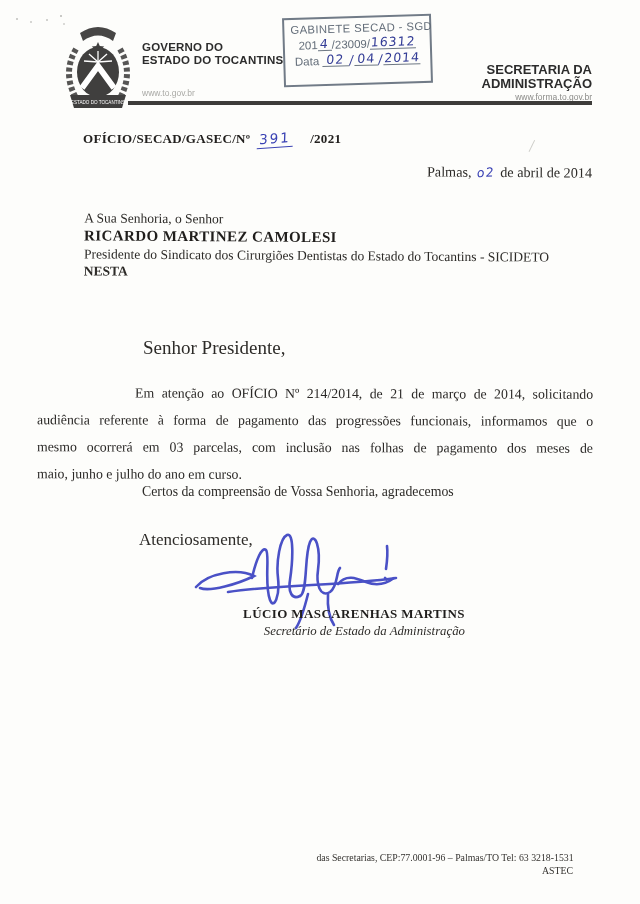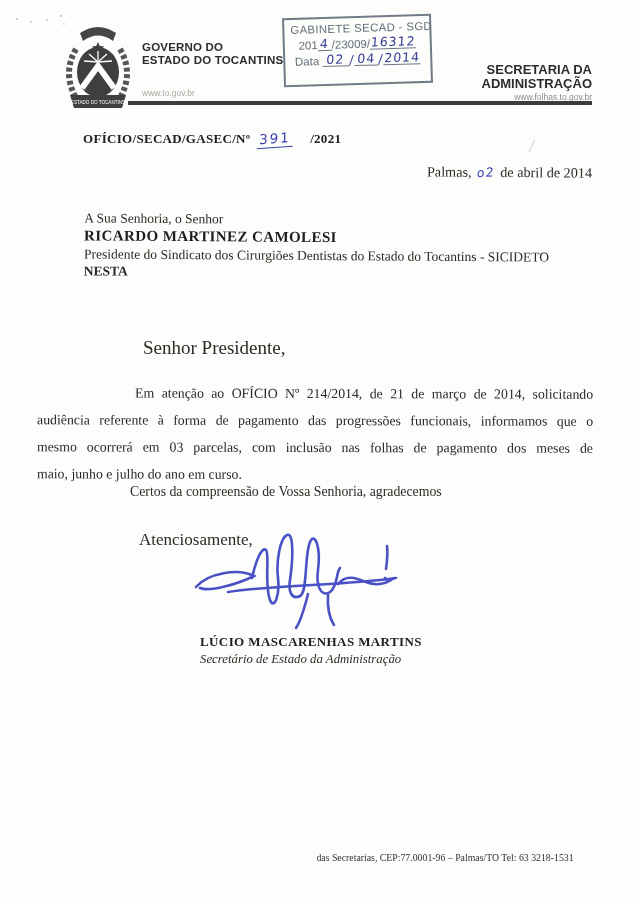--- a/index.html
+++ b/index.html
@@ -49,26 +49,26 @@
   .addr-name{font-size:15px;font-weight:bold;letter-spacing:.4px;margin-top:1px;color:#201e1c;}
   .addr-title{font-size:13.5px;margin-top:2px;white-space:nowrap;}
   .addr-place{font-size:13.5px;font-weight:bold;margin-top:1px;}
 
   
   .greeting{left:143px;top:337px;font-size:19px;}
   .paragraph{left:37px;top:386px;width:556px;font-size:13.8px;color:#2b2927;transform:rotate(.15deg);}
   .p-line{height:27px;text-align:justify;text-align-last:justify;overflow:hidden;}
   .p-line.first{padding-left:98px;}
   .p-line.last{text-align-last:left;}
-  .closing-line{left:130px;top:484px;font-size:13.8px;}
+  .closing-line{left:142px;top:484px;font-size:13.8px;}
   .valediction{left:139px;top:530px;font-size:17px;}
 
   
   .sig-svg{left:190px;top:521px;}
-  .sig-block{left:200px;top:606px;width:265px;text-align:left;margin-top:28px;}
+  .sig-block{left:200px;top:606px;width:265px;text-align:right;}
   .sig-name{font-size:13px;font-weight:bold;letter-spacing:.4px;color:#201e1c;white-space:nowrap;}
   .sig-role{font-size:12.8px;margin-top:2px;white-space:nowrap;font-style:italic;}
 
   
   .footer{left:303px;top:851px;width:284px;font-size:9.8px;line-height:13px;text-align:center;color:#34322f;}
   .footer-astec{text-align:right;padding-right:14px;}
 </style>
 </head>
 <body>
 
@@ -117,21 +117,21 @@
       <span class="hand">/</span>
       <span class="u" style="width:24px;"><span class="hand">04</span></span>
       <span class="hand">/</span>
       <span class="u" style="width:37px;"><span class="hand">2014</span></span>
     </div>
   </div>
 
   <div class="abs dept-block">
     <div class="dept-name">SECRETARIA DA</div>
     <div class="dept-name">ADMINISTRAÇÃO</div>
-    <div class="dept-site">www.folhas.to.gov.br</div>
+    <div class="dept-site">www.forma.to.gov.br</div>
   </div>
 
   <div class="abs rule"></div>
 
   <div class="abs ref">
     <span>OFÍCIO/SECAD/GASEC/Nº</span><span class="ref-num">391</span><span class="ref-year">/2021</span>
   </div>
 
   <div class="abs dateline">
     <span>Palmas,</span>
@@ -174,15 +174,16 @@
     </svg>
   </div>
 
   <div class="abs sig-block">
     <div class="sig-name">LÚCIO MASCARENHAS MARTINS</div>
     <div class="sig-role">Secretário de Estado da Administração</div>
   </div>
 
   <div class="abs footer">
     <div>das Secretarias, CEP:77.0001-96 – Palmas/TO Tel: 63 3218-1531</div>
+    <div class="footer-astec">ASTEC</div>
   </div>
 
 </div>
 
 </body></html>

